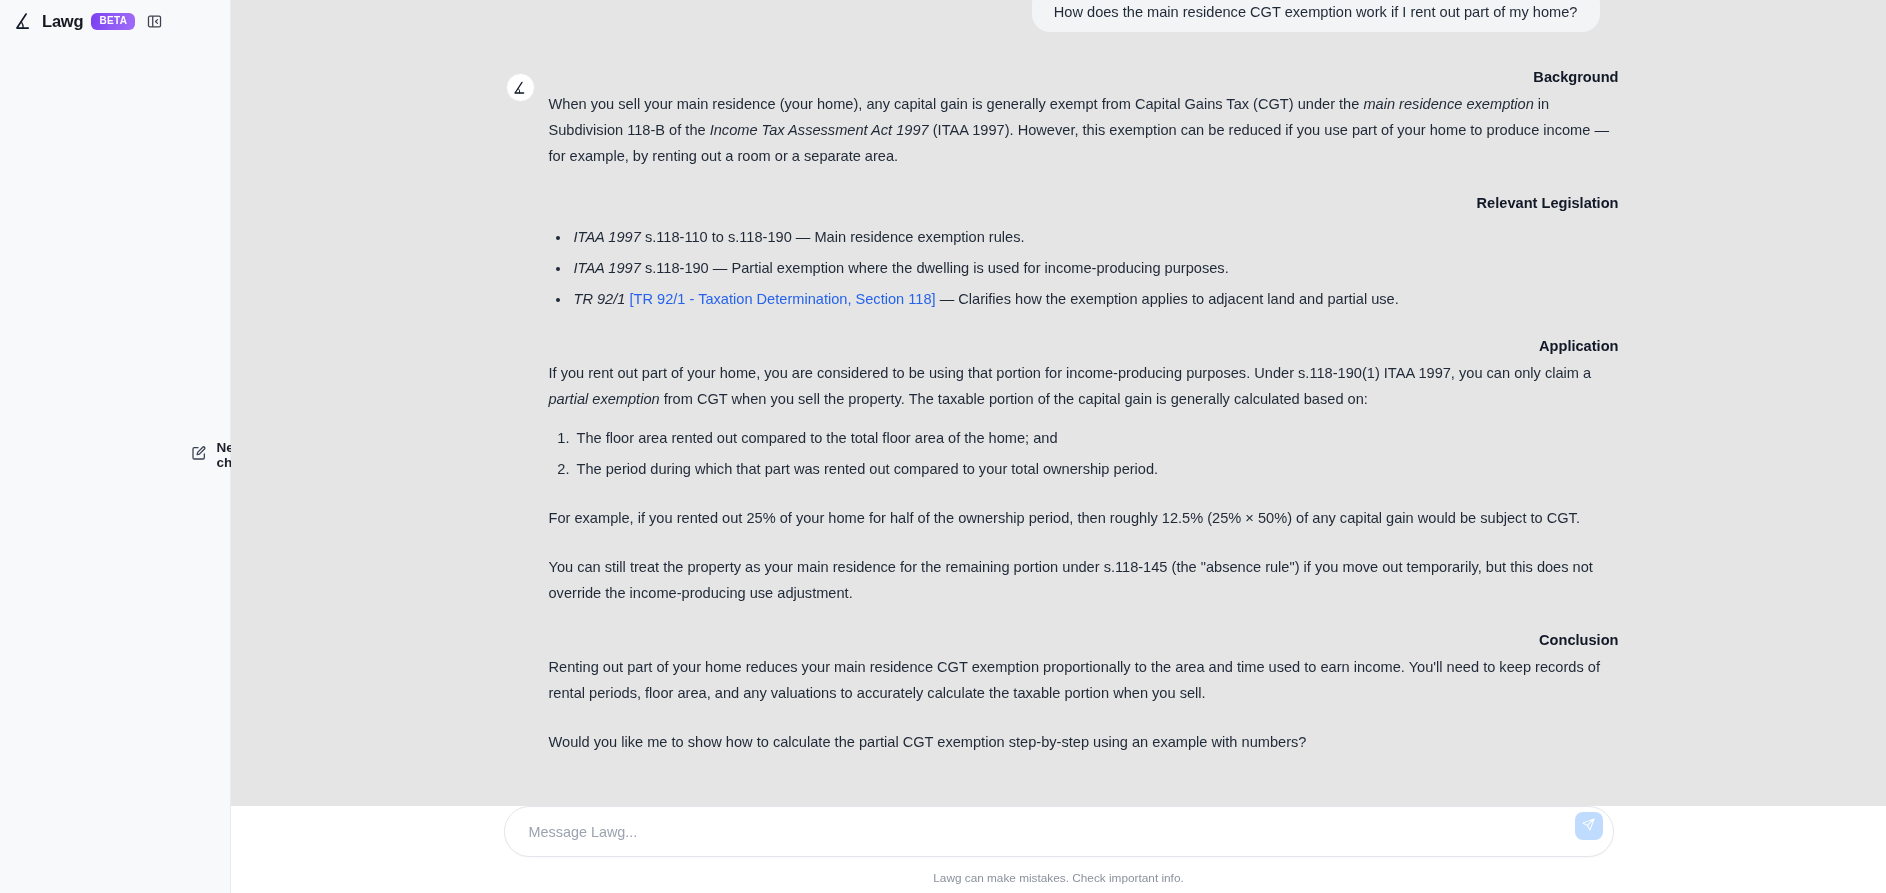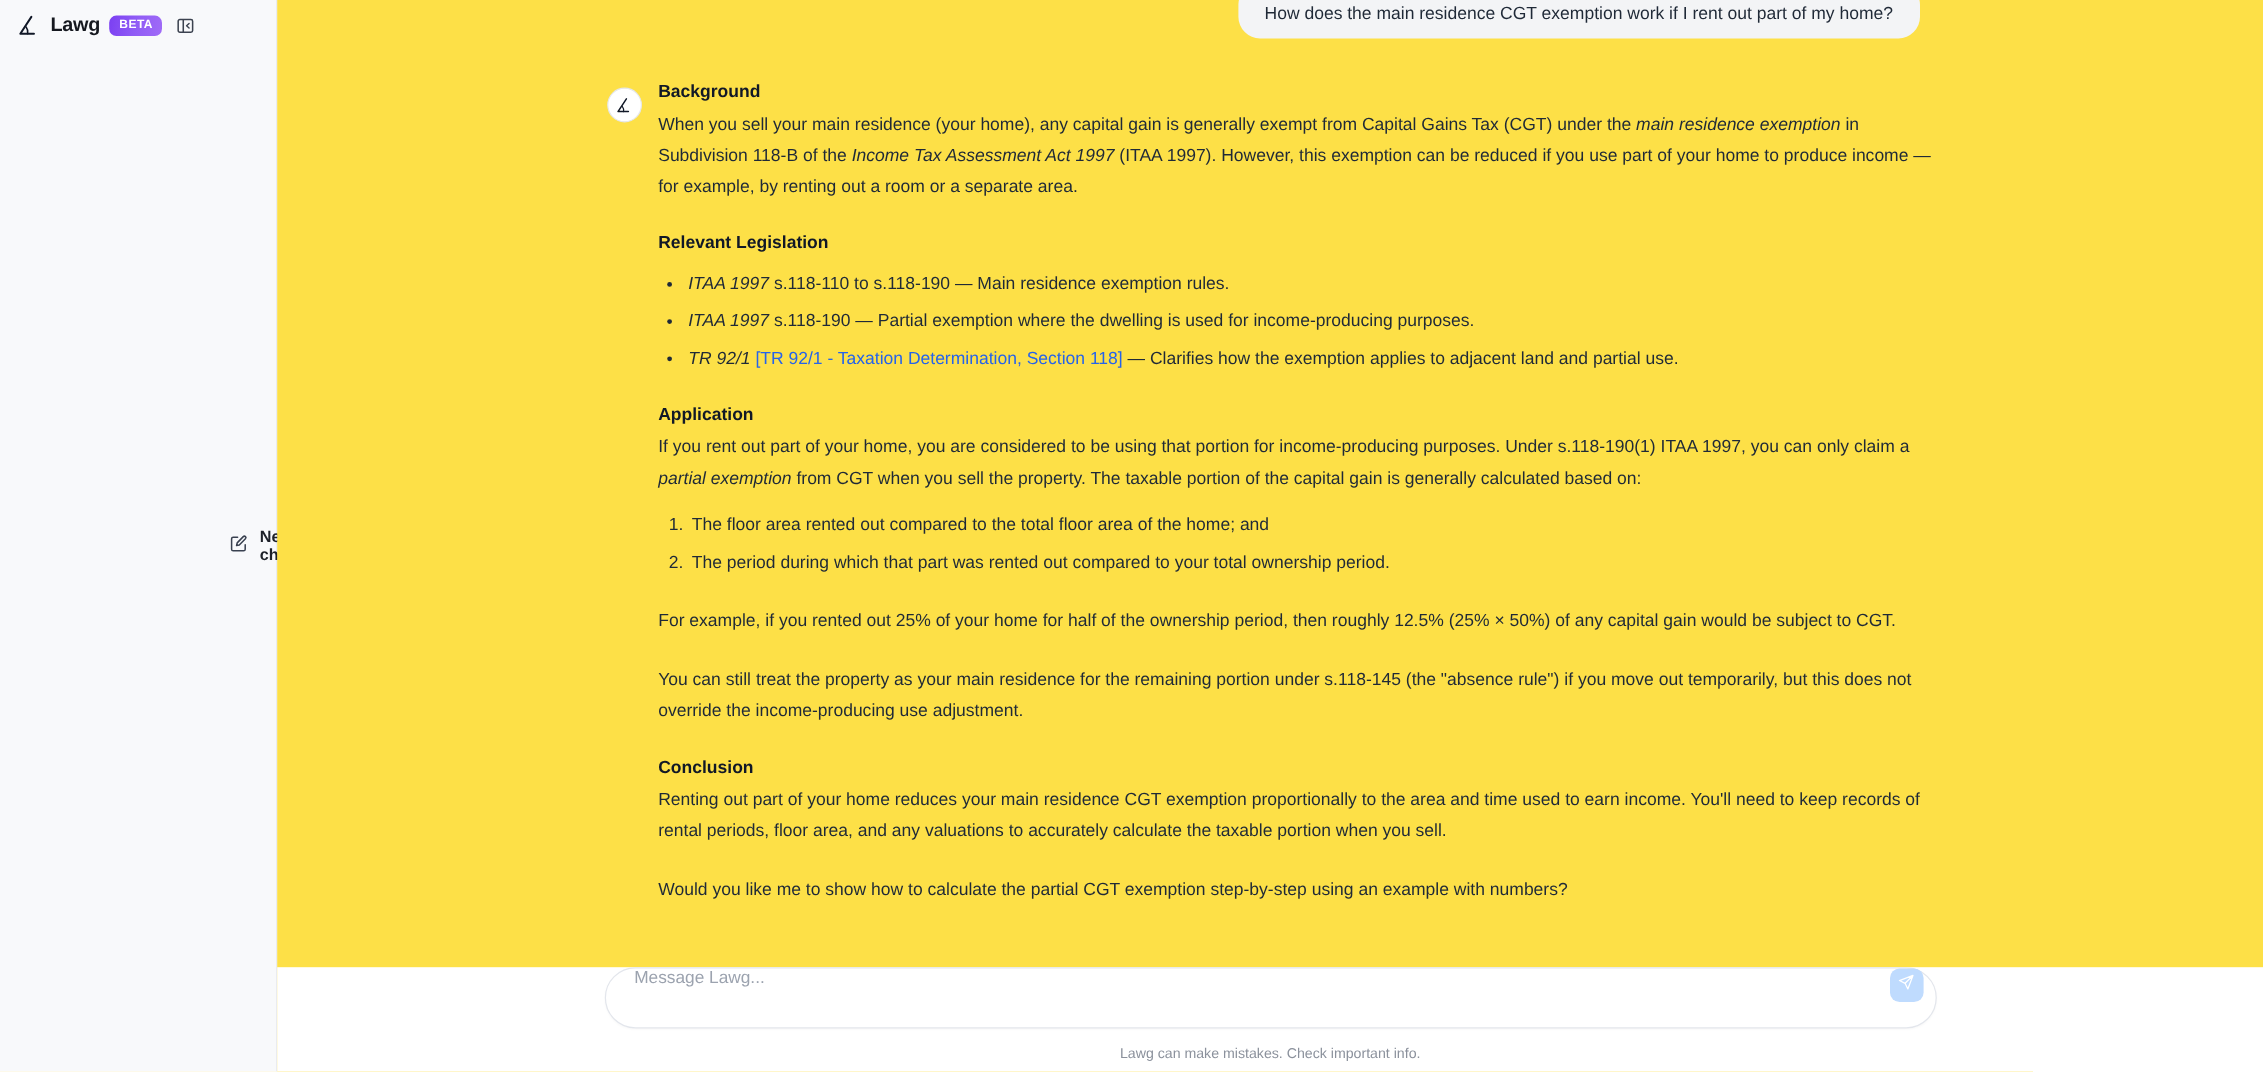--- a/index.html
+++ b/index.html
@@ -107,21 +107,21 @@
   }
   .sb-bottom-right { margin-left: auto; display: flex; align-items: center; gap: 22px; }
   .sb-icon-btn { width: 18px; height: 18px; display:flex; align-items:center; justify-content:center; cursor: pointer; }
 
   
   .main {
     flex: 1 1 auto;
     height: 893px;
     position: relative;
     display: flex; flex-direction: column;
-    background: #fde047;
+    background: #e5e5e5;
   }
   .thread {
     flex: 1 1 auto;
     overflow: hidden;
     position: relative;
   }
   .thread-inner {
     width: 1130px;
     margin: 0 auto;
     padding: 0 0 0 0;
@@ -147,20 +147,21 @@
     border: 1px solid #e5e7eb;
     background: #fff;
     display: flex; align-items: center; justify-content: center;
     margin-top: 4px;
   }
   .assist-body { flex: 1 1 auto; max-width: 1070px; }
 
   .msg h3 {
     font-size: 14.6px; font-weight: 700; color: #111827;
     margin: 0 0 6px;
+    text-align: right;
   }
   .msg h3.spaced { margin-top: 26px; }
   .msg p {
     font-size: 14.6px; line-height: 26px; color: #1f2937;
     margin: 0;
   }
   .msg p.gap { margin-top: 23px; }
   .msg ul, .msg ol {
     margin: 13px 0 0 22px;
     font-size: 14.6px; line-height: 26px; color: #1f2937;
@@ -188,22 +189,22 @@
   .composer-zone {
     flex: 0 0 auto;
     padding-bottom: 8px;
     background: #fff;
   }
   .composer-inner { width: 1130px; margin: 0 auto; padding: 0 10px; }
   .composer {
     border: 1px solid #e3e6ec;
     border-radius: 26px;
     height: 51px;
-    display: flex; align-items: flex-start;
-    padding: 0 10px 4px 24px;
+    display: flex; align-items: flex-end;
+    padding: 0 10px 16px 24px;
     background: #fff;
     box-shadow: 0 1px 2px rgba(16,24,40,0.03);
   }
   .composer input {
     flex: 1 1 auto; border: none; outline: none;
     font-family: "Liberation Sans", sans-serif;
     font-size: 14.4px; color: #1f2937; background: transparent;
   }
   .composer input::placeholder { color: #9ca3af; }
   .send-btn {

